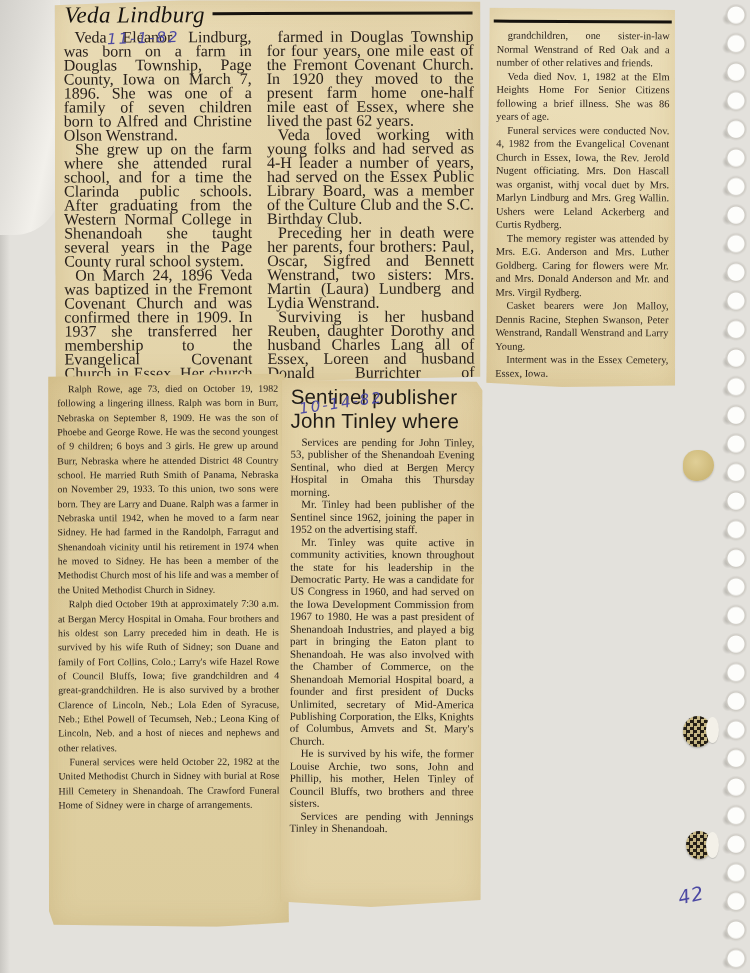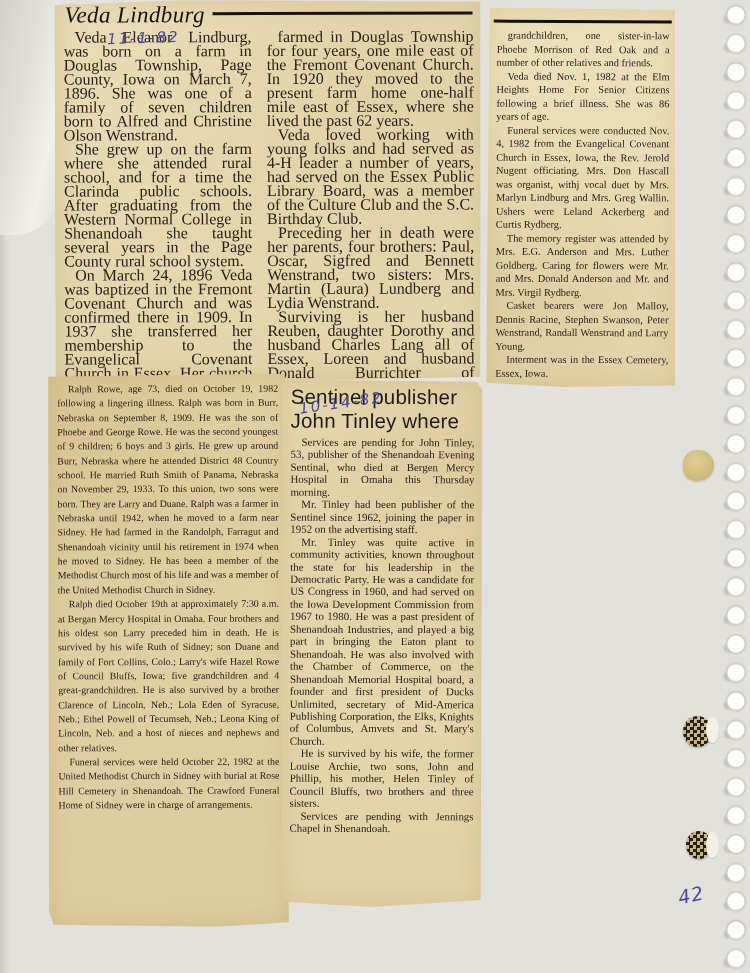--- a/index.html
+++ b/index.html
@@ -155,21 +155,21 @@
       <p>farmed in Douglas Township for four years, one mile east of the Fremont Covenant Church. In 1920 they moved to the present farm home one-half mile east of Essex, where she lived the past 62 years.</p>
       <p>Veda loved working with young folks and had served as 4-H leader a number of years, had served on the Essex Public Library Board, was a member of the Culture Club and the S.C. Birthday Club.</p>
       <p>Preceding her in death were her parents, four brothers: Paul, Oscar, Sigfred and Bennett Wenstrand, two sisters: Mrs. Martin (Laura) Lundberg and Lydia Wenstrand.</p>
       <p>Surviving is her husband Reuben, daughter Dorothy and husband Charles Lang all of Essex, Loreen and husband Donald Burrichter of Shenandoah. Also surviving are four grandchildren: Steve Lang of Seattle, Wash.; Susan, Mrs. Larry Miller of Waterloo, Iowa; Joe Benedict and Jean, Mrs. Randall Morrison of Shenandoah, five great-</p>
     </div>
   </div>
 </div>
 
 <div class="clip veda-col3">
   <div class="veda-col3-rule"></div>
-  <p>grandchildren, one sister-in-law Phoebe Morrison of Red Oak and a number of other relatives and friends.</p>
+  <p>grandchildren, one sister-in-law Normal Wenstrand of Red Oak and a number of other relatives and friends.</p>
   <p>Veda died Nov. 1, 1982 at the Elm Heights Home For Senior Citizens following a brief illness. She was 86 years of age.</p>
   <p>Funeral services were conducted Nov. 4, 1982 from the Evangelical Covenant Church in Essex, Iowa, the Rev. Jerold Nugent officiating. Mrs. Don Hascall was organist, withj vocal duet by Mrs. Marlyn Lindburg and Mrs. Greg Wallin. Ushers were Leland Ackerberg and Curtis Rydberg.</p>
   <p>The memory register was attended by Mrs. E.G. Anderson and Mrs. Luther Goldberg. Caring for flowers were Mr. and Mrs. Donald Anderson and Mr. and Mrs. Virgil Rydberg.</p>
   <p>Casket bearers were Jon Malloy, Dennis Racine, Stephen Swanson, Peter Wenstrand, Randall Wenstrand and Larry Young.</p>
   <p>Interment was in the Essex Cemetery, Essex, Iowa.</p>
 </div>
 
 <div class="clip ralph">
   <p>Ralph Rowe, age 73, died on October 19, 1982 following a lingering illness. Ralph was born in Burr, Nebraska on September 8, 1909. He was the son of Phoebe and George Rowe. He was the second youngest of 9 children; 6 boys and 3 girls. He grew up around Burr, Nebraska where he attended District 48 Country school. He married Ruth Smith of Panama, Nebraska on November 29, 1933. To this union, two sons were born. They are Larry and Duane. Ralph was a farmer in Nebraska until 1942, when he moved to a farm near Sidney. He had farmed in the Randolph, Farragut and Shenandoah vicinity until his retirement in 1974 when he moved to Sidney. He has been a member of the Methodist Church most of his life and was a member of the United Methodist Church in Sidney.</p>
   <p>Ralph died October 19th at approximately 7:30 a.m. at Bergan Mercy Hospital in Omaha. Four brothers and his oldest son Larry preceded him in death. He is survived by his wife Ruth of Sidney; son Duane and family of Fort Collins, Colo.; Larry's wife Hazel Rowe of Council Bluffs, Iowa; five grandchildren and 4 great-grandchildren. He is also survived by a brother Clarence of Lincoln, Neb.; Lola Eden of Syracuse, Neb.; Ethel Powell of Tecumseh, Neb.; Leona King of Lincoln, Neb. and a host of nieces and nephews and other relatives.</p>
@@ -179,21 +179,21 @@
 <div class="clip tinley">
   <div class="tin-head">
     <div>Sentinel publisher</div>
     <div>John Tinley where</div>
   </div>
   <div class="tin-body">
     <p>Services are pending for John Tinley, 53, publisher of the Shenandoah Evening Sentinal, who died at Bergen Mercy Hospital in Omaha this Thursday morning.</p>
     <p>Mr. Tinley had been publisher of the Sentinel since 1962, joining the paper in 1952 on the advertising staff.</p>
     <p>Mr. Tinley was quite active in community activities, known throughout the state for his leadership in the Democratic Party. He was a candidate for US Congress in 1960, and had served on the Iowa Development Commission from 1967 to 1980. He was a past president of Shenandoah Industries, and played a big part in bringing the Eaton plant to Shenandoah. He was also involved with the Chamber of Commerce, on the Shenandoah Memorial Hospital board, a founder and first president of Ducks Unlimited, secretary of Mid-America Publishing Corporation, the Elks, Knights of Columbus, Amvets and St. Mary's Church.</p>
     <p>He is survived by his wife, the former Louise Archie, two sons, John and Phillip, his mother, Helen Tinley of Council Bluffs, two brothers and three sisters.</p>
-    <p>Services are pending with Jennings Chapel in Shenandoah.</p>
+    <p>Services are pending with Jennings Tinley in Shenandoah.</p>
   </div>
 </div>
 
 <div class="hand hand-veda">11-1-82</div>
 <div class="hand hand-tinley">10-14-82</div>
 <div class="hand hand-page">42</div>
 
 <div class="glue-blob"></div>
 <div class="fastener fastener-1"></div>
 <div class="fastener fastener-2"></div>

